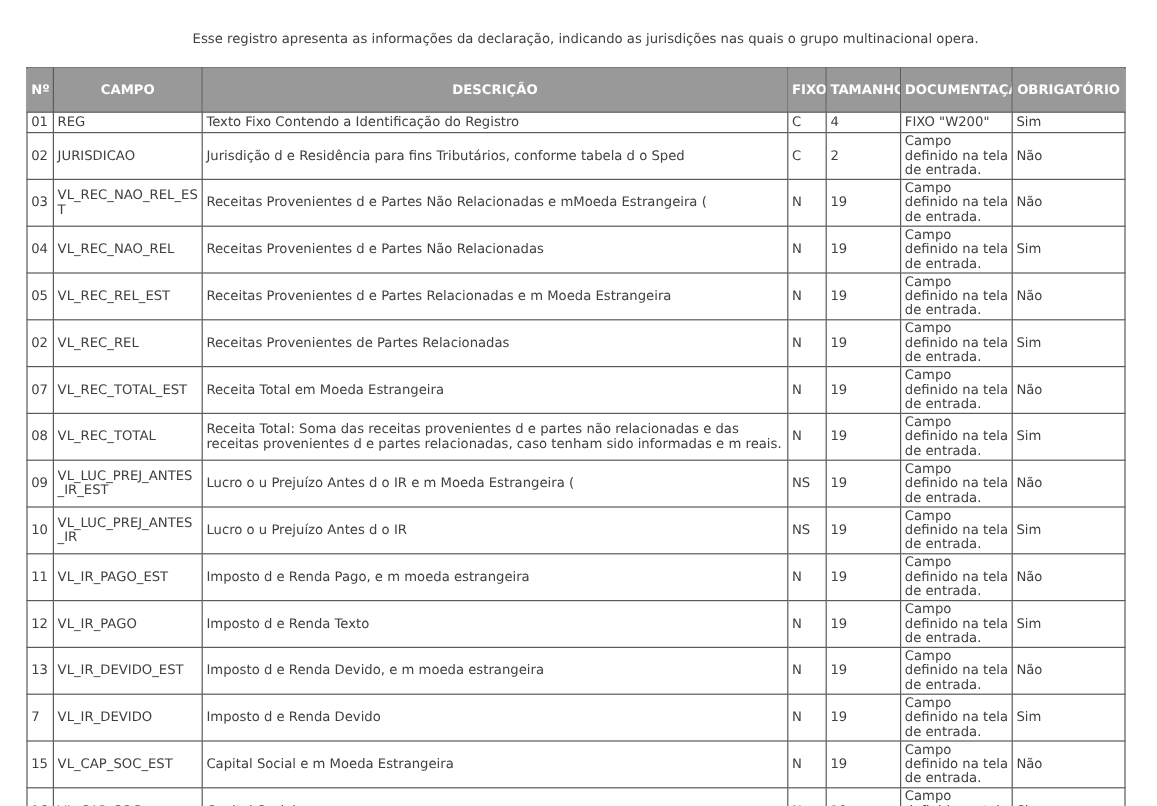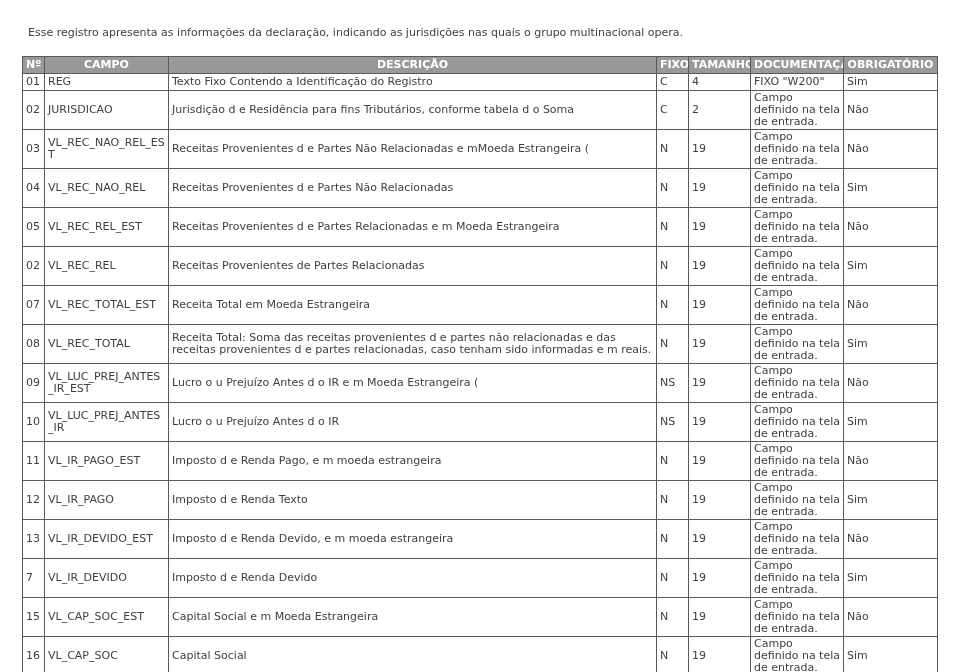--- a/index.html
+++ b/index.html
@@ -15,20 +15,21 @@
   .page-title {
     font-size: 11.5px;
     font-weight: bold;
     margin: 3px 0 0 0;
     color: var(--body-text, #404040);
   }
   .page-intro {
     font-size: 11px;
     margin: 17px 0 0 12px;
     color: var(--body-text, #404040);
+    text-align: center;
   }
   table.fields {
     border-collapse: collapse;
     table-layout: fixed;
     width: 915px;
     margin-top: 17px;
     margin-left: 6px;
     font-size: 11px;
   }
   table.fields th, table.fields td {
@@ -37,21 +38,21 @@
     vertical-align: middle;
     line-height: 12px;
     overflow-wrap: break-word;
     word-wrap: break-word;
   }
   table.fields th {
     background: var(--header-bg, #999999);
     color: var(--header-text, #ffffff);
     font-weight: bold;
     text-align: center;
-    padding: 2px 3px;
+    padding: 12px 3px;
     white-space: nowrap;
     overflow: hidden;
   }
   table.fields td { color: var(--body-text, #404040); }
   td.col-num { text-align: left; }
   col.col-num         { width: 22px; }
   col.col-campo       { width: 124px; }
   col.col-descricao   { width: 488px; }
   col.col-tipo        { width: 32px; }
   col.col-tamanho     { width: 62px; }
@@ -93,21 +94,21 @@
           <td class="col-campo">REG</td>
           <td class="col-descricao">Texto Fixo Contendo a Identificação do Registro</td>
           <td class="col-tipo">C</td>
           <td class="col-tamanho">4</td>
           <td class="col-documentacao">FIXO "W200"</td>
           <td class="col-obrigatorio">Sim</td>
         </tr>
         <tr>
           <td class="col-num">02</td>
           <td class="col-campo">JURISDICAO</td>
-          <td class="col-descricao">Jurisdição d e Residência para fins Tributários, conforme tabela d o Soma</td>
+          <td class="col-descricao">Jurisdição d e Residência para fins Tributários, conforme tabela d o Sped</td>
           <td class="col-tipo">C</td>
           <td class="col-tamanho">2</td>
           <td class="col-documentacao">Campo definido na tela de entrada.</td>
           <td class="col-obrigatorio">Não</td>
         </tr>
         <tr>
           <td class="col-num">03</td>
           <td class="col-campo">VL_REC_NAO_REL_EST</td>
           <td class="col-descricao">Receitas Provenientes d e Partes Não Relacionadas e mMoeda Estrangeira (</td>
           <td class="col-tipo">N</td>

